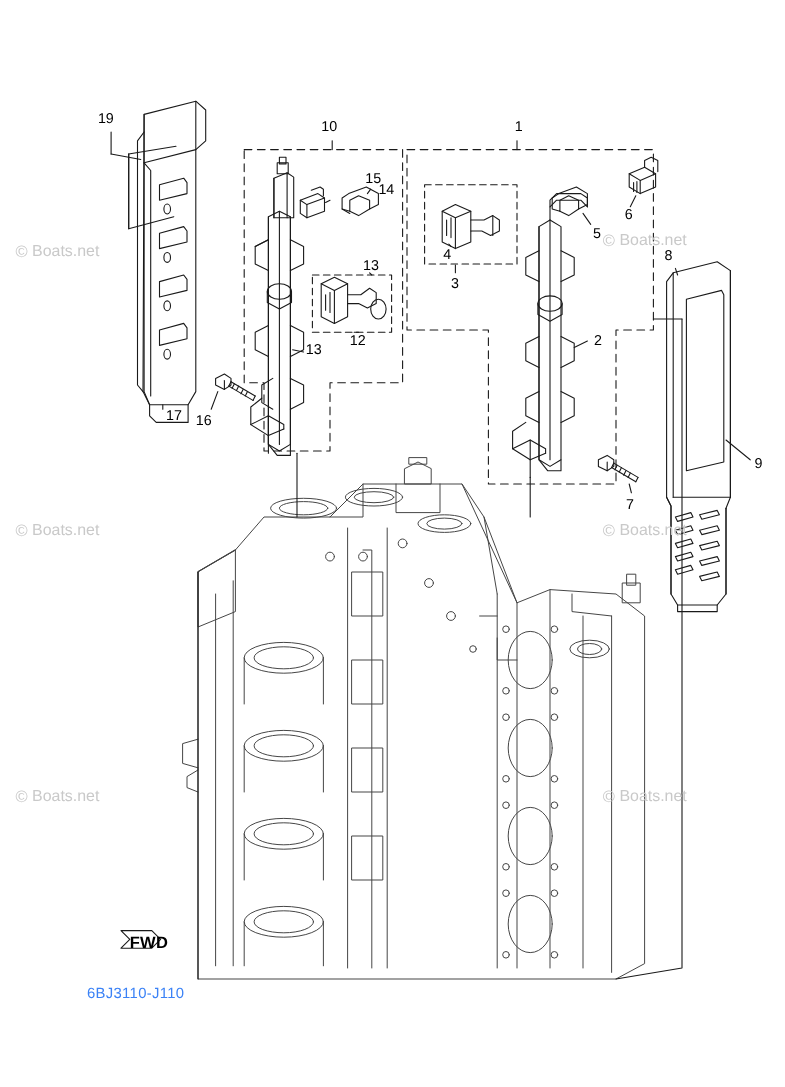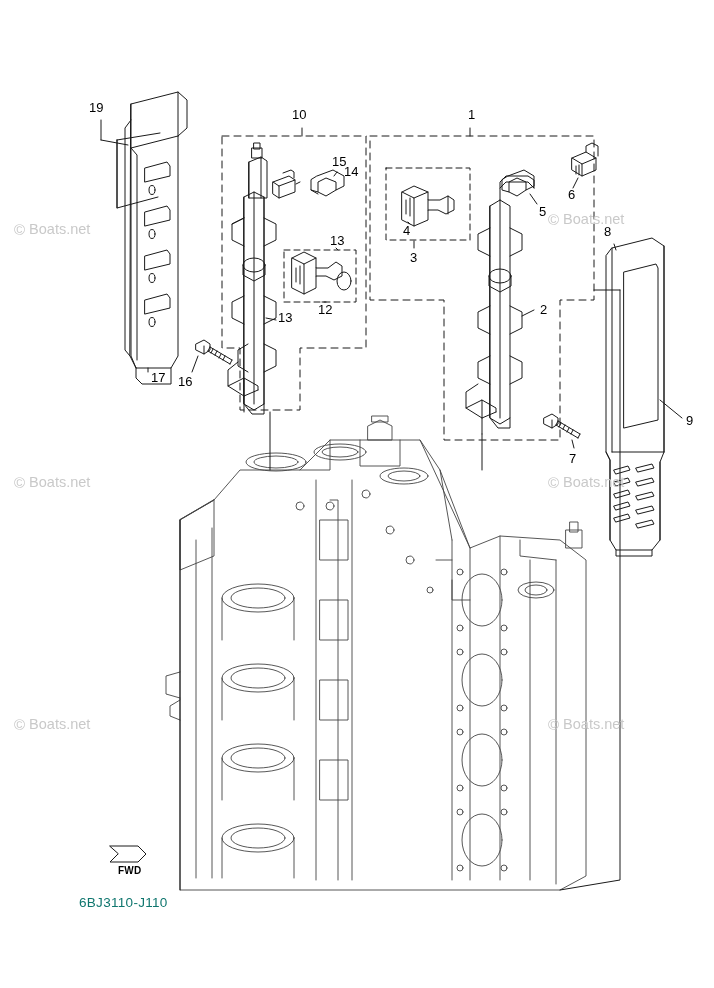--- a/index.html
+++ b/index.html
@@ -29,44 +29,43 @@
     font-family: "Liberation Sans", sans-serif;
     font-size: 13px;
     color: #000000;
     line-height: 1;
     white-space: nowrap;
   }
   .partcode {
     position: absolute;
     font-family: "Liberation Sans", sans-serif;
     font-size: 13.5px;
-    color: #0f766e;
+    color: #3b82f6;
     letter-spacing: 0.3px;
     white-space: nowrap;
   }
   .wm {
     position: absolute;
     font-family: "Liberation Sans", sans-serif;
     font-size: 14.5px;
     color: #c9c9c9;
     white-space: nowrap;
     user-select: none;
   }
   .wm .c {
     font-size: 15px;
     vertical-align: -1px;
   }
   .fwd-label {
     position: absolute;
     font-family: "Liberation Sans", sans-serif;
-    font-size: 10px;
+    font-size: 15px;
     font-weight: bold;
     color: #000000;
     letter-spacing: 0.2px;
-    margin-top: 16px;
   }
 </style>
 </head>
 <body>
 
 <div id="page">
 
   <svg class="layer" viewBox="0 0 714 988" aria-hidden="true">
     <g fill="none" stroke="#1a1a1a" stroke-width="1" stroke-linejoin="round" stroke-linecap="round">
 

